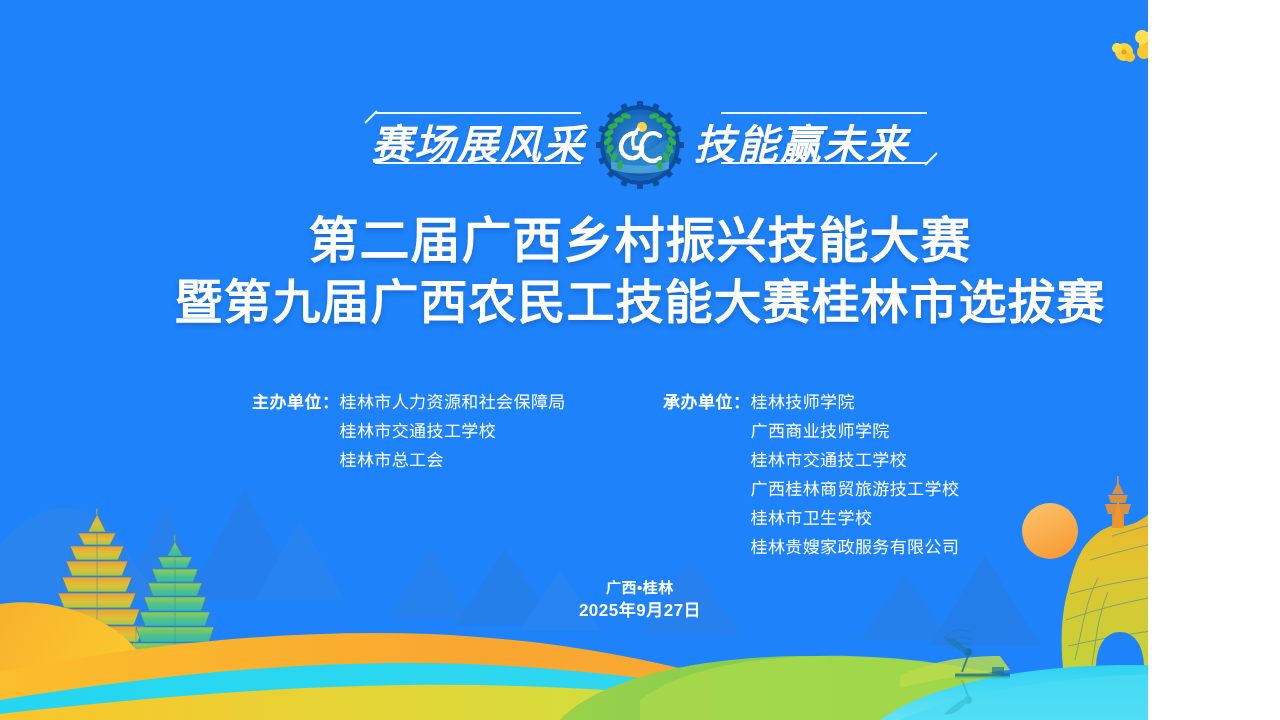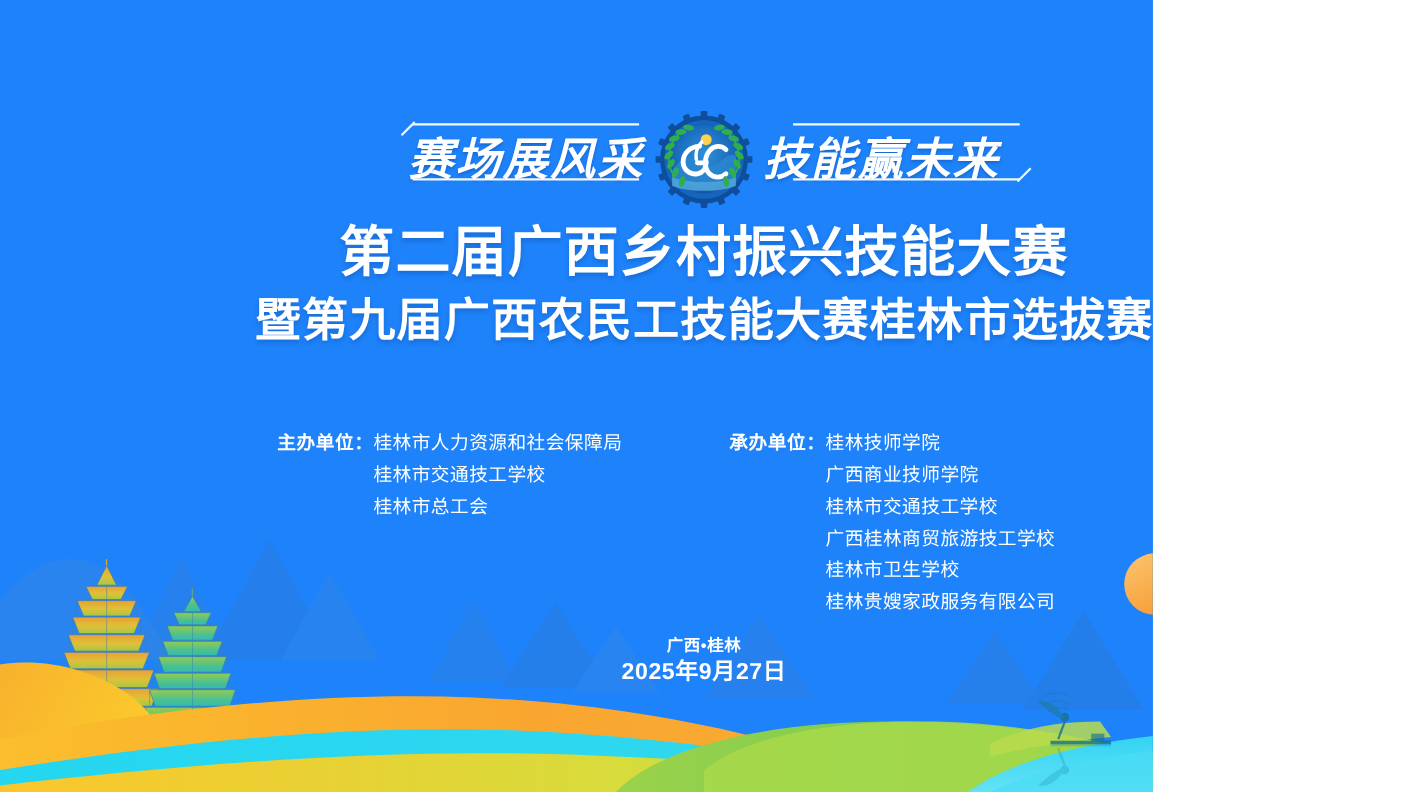--- a/index.html
+++ b/index.html
@@ -2,21 +2,21 @@
 <html lang="zh-CN"><head>
 <meta charset="utf-8">
 <title>Event Poster</title>
 <style>
   * { margin:0; padding:0; box-sizing:border-box; }
   html, body {
     width:1280px; height:720px; overflow:hidden;
     font-family:"Liberation Sans","DejaVu Sans",sans-serif;
   }
   #stage {
-    position:relative; width:1048px; height:720px;
+    position:relative; width:1148px; height:720px;
     background:#1E83FB; overflow:hidden;
   }
   .layer { position:absolute; left:0; top:0; width:1280px; height:720px; }
   .svg-layer { display:block; }
 
   
   #slogan-band {
     position:absolute; left:0; top:106px; width:1280px; height:78px;
     display:flex; align-items:center; justify-content:center;
   }
@@ -38,22 +38,22 @@
   
   #title-block {
     position:absolute; left:0; top:198px; width:1280px;
     text-align:center;
   }
   .title-line {
     color:#ffffff; font-weight:bold; white-space:nowrap;
     font-family:"Liberation Sans","DejaVu Sans",sans-serif;
     text-shadow:0 3px 5px rgba(0,45,120,.28);
   }
-  #title-line-1 { font-size:50px; line-height:62px; letter-spacing:1px; }
-  #title-line-2 { font-size:42px; line-height:62px; letter-spacing:1px; }
+  #title-line-1 { font-size:50px; line-height:62px; letter-spacing:1px;margin-top:12px; }
+  #title-line-2 { font-size:48px; line-height:62px; letter-spacing:1px; }
 
   
   #org-row {
     position:absolute; left:0; top:388px; width:1280px;
     display:flex; justify-content:center; gap:46px; align-items:flex-start;
   }
   .org-col { display:flex; align-items:flex-start; }
   .org-label {
     font-size:17px; font-weight:bold; color:#ffffff;
     white-space:nowrap; line-height:29px; flex:0 0 auto;
@@ -71,21 +71,21 @@
   #footer-block {
     position:absolute; left:0; top:577px; width:1280px;
     text-align:center;
     font-weight:bold;
   }
   .footer-line {
     color:#ffffff; white-space:nowrap;
     font-family:"Liberation Sans","DejaVu Sans",sans-serif;
   }
   #footer-place { font-size:15px; line-height:22px; letter-spacing:.5px; }
-  #footer-date  { font-size:21px; line-height:24px; letter-spacing:.5px; }
+  #footer-date  { font-size:17px; line-height:24px; letter-spacing:.5px; }
 </style>
 </head>
 <body>
 
 <div id="stage">
 
   <svg class="layer svg-layer" viewBox="0 0 1280 720" width="1280" height="720" aria-hidden="true">
     <defs>
       <linearGradient id="gPagodaA" x1="0" y1="0" x2="0" y2="1">
         <stop offset="0%" stop-color="#F5A22B"></stop>

